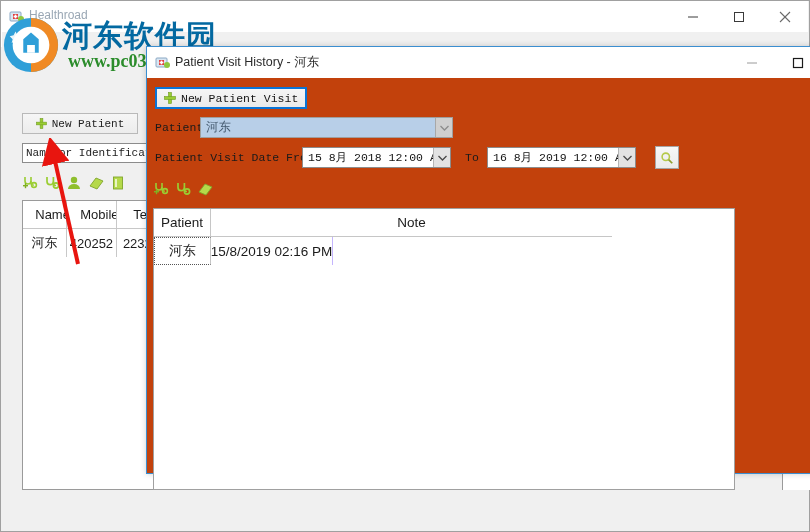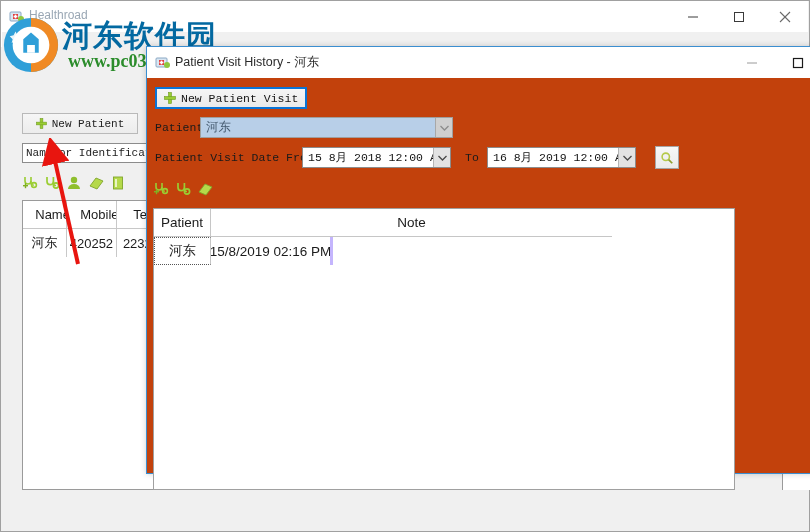--- a/index.html
+++ b/index.html
@@ -373,21 +373,21 @@
     border-bottom: 1px solid #c6c6c6;
     font-size: 13.5px;
     color: #1b1b1b;
     display: flex; align-items: center; justify-content: center;
     box-sizing: border-box;
     background: #ffffff;
     white-space: nowrap;
     overflow: hidden;
   }
   .dg-data-cell {
-    border-right: 3px solid #c4b5fd;
+    border-right: 1px solid #c4b5fd;
     font-size: 13.5px;
     color: #1b1b1b;
     display: flex; align-items: center; justify-content: center;
     box-sizing: border-box;
     white-space: nowrap;
     overflow: hidden;
   }
   .dg-data-cell.sel {
     border: 1px dotted #555;
     border-right: 1px solid #c6c6c6;

